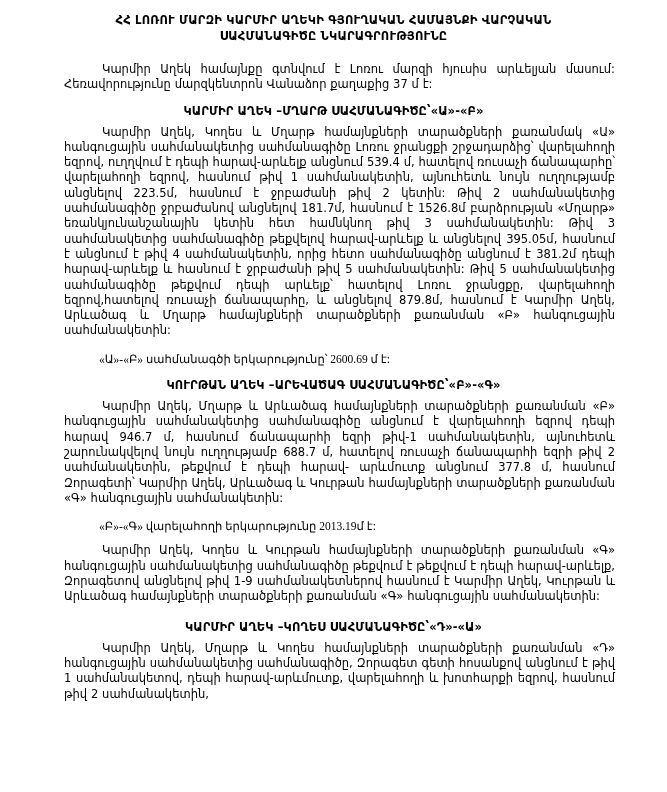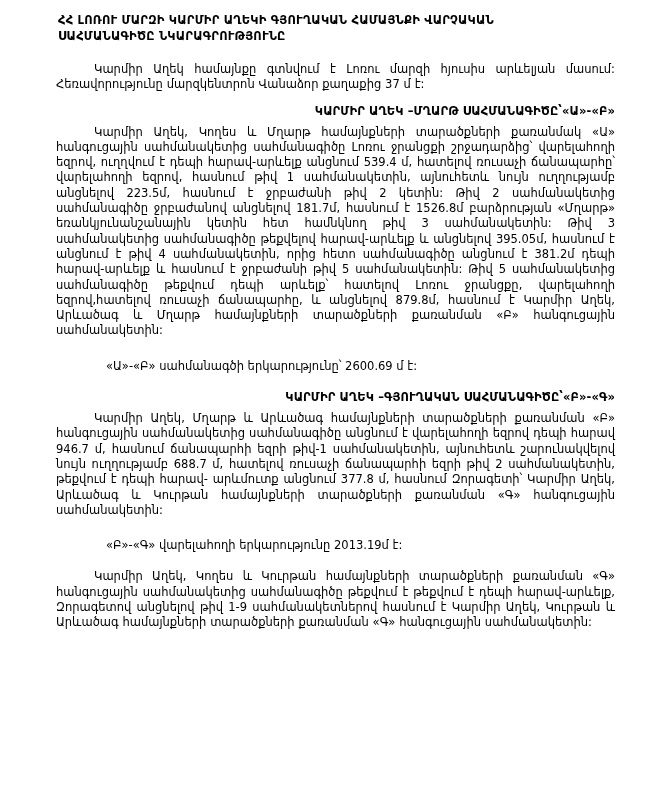--- a/index.html
+++ b/index.html
@@ -15,57 +15,58 @@
     overflow: hidden;
   }
   .page {
     width: 667px;
     height: 792px;
     position: relative;
     box-sizing: border-box;
     padding: 12px 52px 0 52px;
   }
   .doc-title {
-    text-align: left;
+    text-align: center;
     font-size: 11.5px;
     font-weight: bold;
     line-height: 16px;
     letter-spacing: 0.2px;
     margin: 0 0 2px 0;
     padding: 0 6px;
   }
   .doc-title .tline {
     display: block;
   }
   .section-heading {
-    text-align: right;
+    text-align: center;
     font-size: 11.5px;
     font-weight: bold;
     line-height: 15px;
     margin: 11px 0 6px 0;
     letter-spacing: 0.1px;
   }
   p.body-par {
-    margin: 0 0 0 4px;
+    margin: 0 0 0 12px;
     font-size: 11.5px;
     line-height: 15.3px;
     text-align: justify;
     text-indent: 38px;
     text-justify: inter-word;
     word-spacing: 0.2px;
   }
   p.body-par + p.body-par {
     margin-top: 0px;
   }
   p.tail-line {
-    margin: 16px;
+    margin: 9px;
     font-size: 11.5px;
     line-height: 15.3px;
     text-align: left;
     text-indent: 38px;
+    font-family: Liberation Serif, serif;
   }
   .gap-xs { height: 4px; }
   .intro-block { margin-top: 18px; }
 </style>
 </head>
 <body>
 
 <div class="page">
 
   <div class="doc-title">
@@ -78,27 +79,29 @@
   </div>
 
   <div>
     <div class="section-heading">ԿԱՐՄԻՐ ԱՂԵԿ –ՄՂԱՐԹ ՍԱՀՄԱՆԱԳԻԾԸ՝«Ա»-«Բ»</div>
     <p class="body-par">Կարմիր Աղեկ, Կողես և Մղարթ համայնքների տարածքների քառանմակ «Ա» հանգուցային սահմանակետից սահմանագիծը Լոռու ջրանցքի շրջադարձից՝ վարելահողի եզրով, ուղղվում է դեպի հարավ-արևելք անցնում 539.4 մ, հատելով ռուսաչի ճանապարհը՝ վարելահողի եզրով, հասնում թիվ 1 սահմանակետին, այնուհետև նույն ուղղությամբ անցնելով 223.5մ, հասնում է ջրբաժանի թիվ 2 կետին: Թիվ 2 սահմանակետից սահմանագիծը ջրբաժանով անցնելով 181.7մ, հասնում է 1526.8մ բարձրության «Մղարթ» եռանկյունանշանային կետին հետ համնկնող թիվ 3 սահմանակետին: Թիվ 3 սահմանակետից սահմանագիծը թեքվելով հարավ-արևելք և անցնելով 395.05մ, հասնում է անցնում է թիվ 4 սահմանակետին, որից հետո սահմանագիծը անցնում է 381.2մ դեպի հարավ-արևելք և հասնում է ջրբաժանի թիվ 5 սահմանակետին: Թիվ 5 սահմանակետից սահմանագիծը թեքվում դեպի արևելք՝ հատելով Լոռու ջրանցքը, վարելահողի եզրով,հատելով ռուսաչի ճանապարհը, և անցնելով 879.8մ, հասնում է Կարմիր Աղեկ, Արևածագ և Մղարթ համայնքների տարածքների քառանման «Բ» հանգուցային սահմանակետին:</p>
     <div class="gap-xs"></div>
     <p class="tail-line">«Ա»-«Բ» սահմանագծի երկարությունը՝ 2600.69 մ է:</p>
   </div>
 
   <div>
-    <div class="section-heading">ԿԱՐՄԻՐ ԱՂԵԿ –ԳՅՈՒՂԱԿԱՆ ՍԱՀՄԱՆԱԳԻԾԸ՝«Բ»-«Գ»</div>
+    <div class="section-heading">ԿՈՒՐԹԱՆ ԱՂԵԿ –ԱՐԵՎԱԾԱԳ ՍԱՀՄԱՆԱԳԻԾԸ՝«Բ»-«Գ»</div>
     <p class="body-par">Կարմիր Աղեկ, Մղարթ և Արևածագ համայնքների տարածքների քառանման «Բ» հանգուցային սահմանակետից սահմանագիծը անցնում է վարելահողի եզրով դեպի հարավ 946.7 մ, հասնում ճանապարհի եզրի թիվ-1 սահմանակետին, այնուհետև շարունակվելով նույն ուղղությամբ 688.7 մ, հատելով ռուսաչի ճանապարհի եզրի թիվ 2 սահմանակետին, թեքվում է դեպի հարավ- արևմուտք անցնում 377.8 մ, հասնում Զորագետի՝ Կարմիր Աղեկ, Արևածագ և Կուրթան համայնքների տարածքների քառանման «Գ» հանգուցային սահմանակետին:</p>
     <div class="gap-xs"></div>
     <p class="tail-line">«Բ»-«Գ» վարելահողի երկարությունը 2013.19մ է:</p>
   </div>
 
   <div>
     <p class="body-par">Կարմիր Աղեկ, Կողես և Կուրթան համայնքների տարածքների քառանման «Գ» հանգուցային սահմանակետից սահմանագիծը թեքվում է թեքվում  է դեպի հարավ-արևելք, Զորագետով անցնելով թիվ 1-9 սահմանակետներով հասնում է Կարմիր Աղեկ, Կուրթան և Արևածագ համայնքների տարածքների քառանման «Գ» հանգուցային սահմանակետին:</p>
     <div class="gap-xs"></div>
   </div>
 
   <div>
+    <div class="section-heading">ԿԱՐՄԻՐ ԱՂԵԿ –ԿՈՂԵՍ ՍԱՀՄԱՆԱԳԻԾԸ՝«Դ»-«Ա»</div>
+    <p class="body-par">Կարմիր Աղեկ, Մղարթ և Կողես համայնքների տարածքների քառանման «Դ» հանգուցային սահմանակետից սահմանագիծը, Զորագետ գետի հոսանքով անցնում է թիվ 1 սահմանակետով, դեպի հարավ-արևմուտք,  վարելահողի և խոտհարքի եզրով, հասնում թիվ 2 սահմանակետին,</p>
   </div>
 
 </div>
 
 </body></html>

